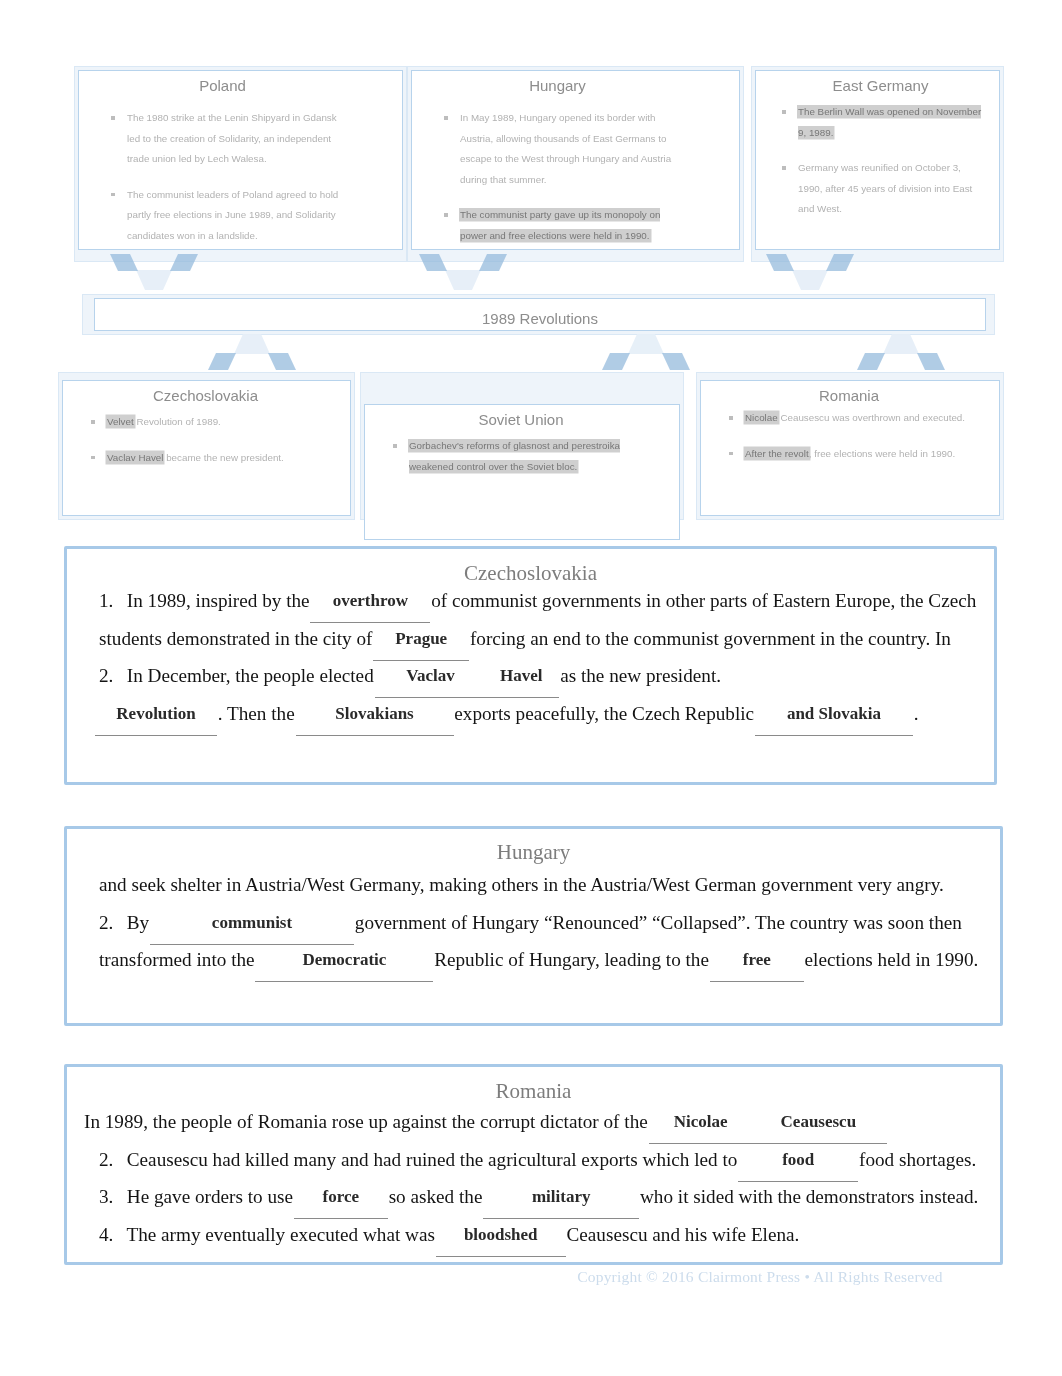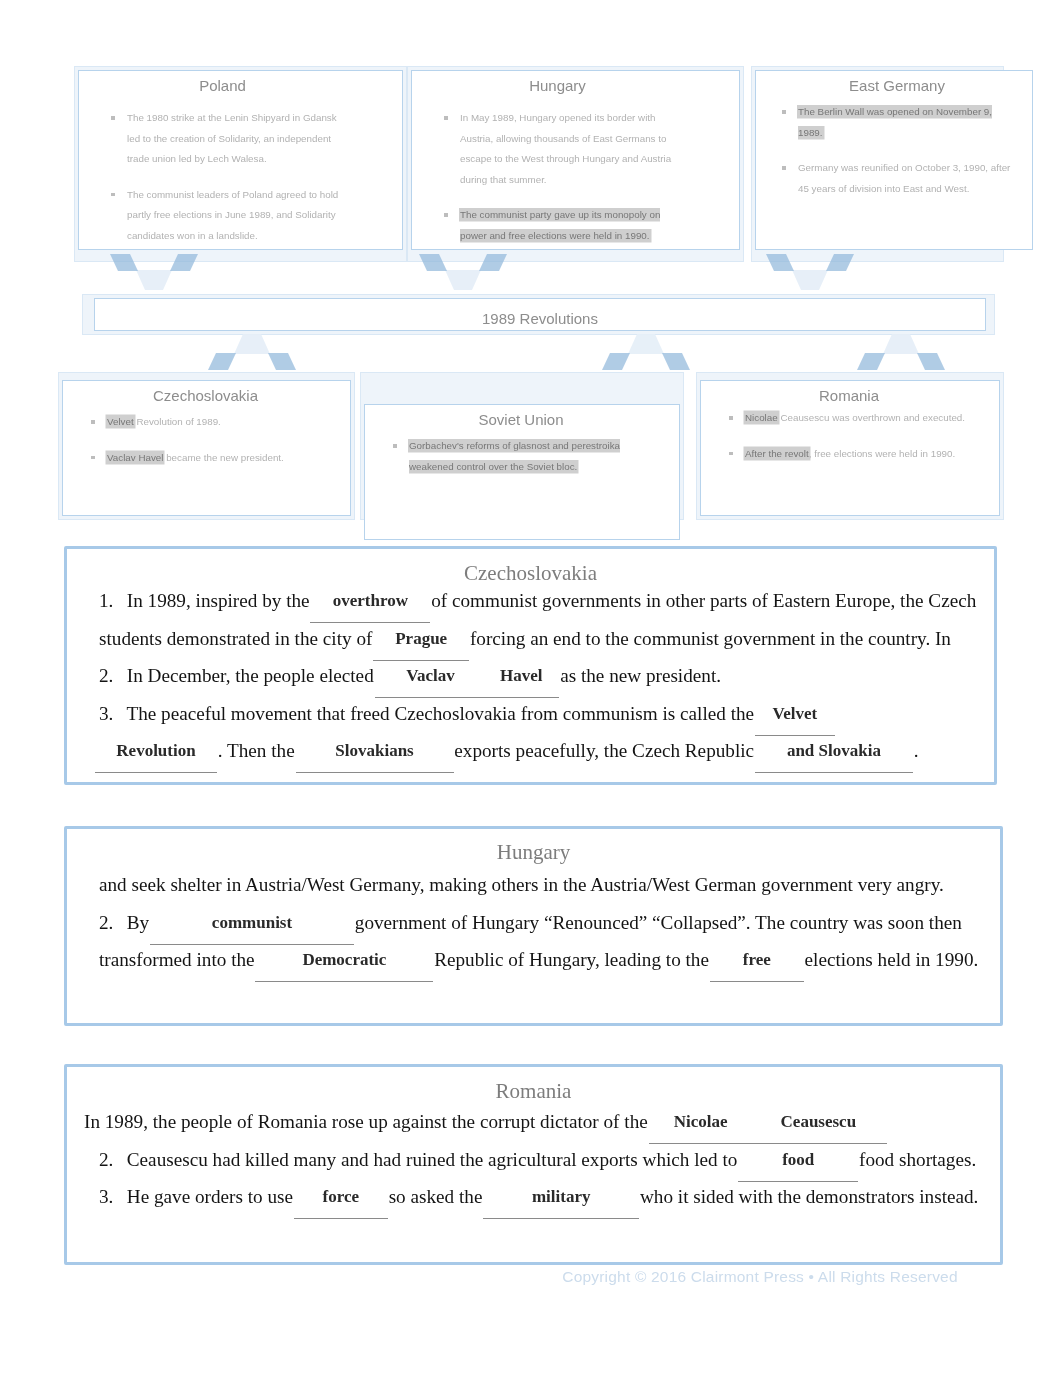--- a/index.html
+++ b/index.html
@@ -21,21 +21,21 @@
 
   
   .bigbox{position:absolute;border:3px solid #a7c9e8;background:#ffffff;box-sizing:border-box;border-radius:2px;}
   .bb-head{font-family:"Liberation Serif",serif;font-size:21px;color:#7d7d7d;text-align:center;}
   .bb-line{font-family:"Liberation Serif",serif;font-size:19.2px;color:#141414;white-space:nowrap;height:37.5px;line-height:37.5px;}
   .blank{display:inline-block;position:relative;text-align:center;font-weight:bold;font-size:17px;color:#2a2a2a;
          line-height:19px;height:19px;vertical-align:1px;white-space:nowrap;overflow:visible;}
   .blank:after{content:"";position:absolute;left:-4px;right:-4px;bottom:-13px;border-bottom:1px solid #8a8a8a;}
   .num{display:inline-block;width:23px;}
 
-  .footer{position:absolute;font-family:Liberation Sans, sans-serif;font-size:15.5px;color:#ccdcec;text-align:center;letter-spacing:0.2px;}
+  .footer{position:absolute;font-family:Liberation Serif, serif;font-size:15.5px;color:#ccdcec;text-align:center;letter-spacing:0.2px;}
 </style>
 </head>
 <body>
 
 <div class="page">
 
   <div class="sa" style="left:78px;top:62px;width:908px;height:450px;">
       <div class="sa-outer" style="left: -4px; top: 4px; width: 333px; height: 196px;"></div>
       <div class="sa-node" style="left: 0px; top: 8px; width: 325px; height: 180px; padding: 6px 62px 4px 26px;">
         <div class="sa-title">Poland</div>
@@ -46,21 +46,21 @@
       </div>
       <div class="sa-outer" style="left: 329px; top: 4px; width: 337px; height: 196px;"></div>
       <div class="sa-node" style="left: 333px; top: 8px; width: 329px; height: 180px; padding: 6px 62px 4px 26px;">
         <div class="sa-title">Hungary</div>
         <ul class="sa-list" style="margin-top: 14px; padding-left: 22px;">
           <li class="sa-li"><span class="seg">In May 1989, Hungary opened its border with Austria, allowing thousands of East Germans to escape to the West through Hungary and Austria during that summer.</span></li>
           <li class="sa-li"><span class="seg hl">The communist party gave up its monopoly on power and free elections were held in 1990.</span></li>
         </ul>
       </div>
       <div class="sa-outer" style="left: 673px; top: 4px; width: 253px; height: 196px;"></div>
-      <div class="sa-node" style="left: 677px; top: 8px; width: 278px; height: 180px; padding: 6px 14px 4px 20px;">
+      <div class="sa-node" style="left: 677px; top: 8px; width: 245px; height: 180px; padding: 6px 14px 4px 20px;">
         <div class="sa-title">East Germany</div>
         <ul class="sa-list" style="margin-top: 8px; padding-left: 22px;">
           <li class="sa-li"><span class="seg hl">The Berlin Wall was opened on November 9, 1989.</span></li>
           <li class="sa-li"><span class="seg">Germany was reunified on October 3, 1990, after 45 years of division into East and West.</span></li>
         </ul>
       </div>
       <div class="sa-outer" style="left: 4px; top: 232px; width: 913px; height: 41px;"></div>
       <div class="sa-node" style="left: 16px; top: 236px; width: 892px; height: 33px;">
         <div class="sa-title" style="margin-top: 11px;">1989 Revolutions</div>
       </div>
@@ -112,38 +112,38 @@
         </g>
       </svg>
     </div>
 
   <div class="bigbox" style="left:64px;top:546px;width:933px;height:239px;">
     <div class="bb-head" style="margin-top:12px;">Czechoslovakia</div>
     <div class="bb-body" style="padding:0px 20px 0 32px;margin-top:-4px;">
         <div class="bb-line"><span class="num">1.</span> <span class="txt">In 1989, inspired by the</span> <span class="blank" style="width: 112px;">overthrow</span> <span class="txt">of communist governments in other parts of Eastern Europe,</span> <span class="txt">the Czech</span></div>
         <div class="bb-line"><span class="txt">students demonstrated in the city of</span> <span class="blank" style="width: 88px;">Prague</span> <span class="txt">forcing an end to the communist government in</span> <span class="txt">the country. In</span></div>
         <div class="bb-line"><span class="num">2.</span> <span class="txt">In December, the people elected</span> <span class="blank" style="width: 104px;">Vaclav</span> <span class="blank" style="width: 68px;">Havel</span> <span class="txt">as the new president.</span></div>
-        <div class="bb-line"><span class="num">3.</span> <span class="txt">The peaceful movement that freed Czechoslovakia from communism is called the</span> <span class="blank" style="width: 72px;">Velvet</span></div>
         <div class="bb-line"><span class="blank" style="width: 114px;">Revolution</span> <span class="txt">. Then the</span> <span class="blank" style="width: 150px;">Slovakians</span> <span class="txt">exports peacefully, the Czech Republic</span> <span class="blank" style="width: 150px;">and Slovakia</span> <span class="txt">.</span></div>
       </div>
   </div>
 
   <div class="bigbox" style="left:64px;top:826px;width:939px;height:200px;">
     <div class="bb-head" style="margin-top:11px;">Hungary</div>
     <div class="bb-body" style="padding:1px 20px 0 32px;">
         <div class="bb-line"><span class="txt">and seek shelter in Austria/West Germany, making others in the Austria/West German government very angry.</span></div>
         <div class="bb-line"><span class="num">2.</span> <span class="txt">By</span> <span class="blank" style="width: 196px;">communist</span> <span class="txt">government of Hungary “Renounced” “Collapsed”.  The country was soon then</span></div>
         <div class="bb-line"><span class="txt">transformed into the</span> <span class="blank" style="width: 170px;">Democratic</span> <span class="txt">Republic of Hungary, leading to the</span> <span class="blank" style="width: 86px;">free</span> <span class="txt">elections held in 1990.</span></div>
       </div>
   </div>
 
   <div class="bigbox" style="left:64px;top:1064px;width:939px;height:201px;">
     <div class="bb-head" style="margin-top:12px;">Romania</div>
     <div class="bb-body" style="padding:0px 20px 0 32px;margin-top:-1px;">
         <div class="bb-line" style="margin-left: -15px;"><span class="txt">In 1989, the people of Romania rose up against the corrupt dictator of the</span> <span class="blank" style="width: 96px;">Nicolae</span> <span class="blank" style="width: 130px;">Ceausescu</span></div>
         <div class="bb-line"><span class="num">2.</span> <span class="txt">Ceausescu had killed many and had ruined the agricultural exports which led to</span> <span class="blank" style="width: 112px;">food</span> <span class="txt">food shortages.</span></div>
         <div class="bb-line"><span class="num">3.</span> <span class="txt">He gave orders to use</span> <span class="blank" style="width: 86px;">force</span> <span class="txt">so asked the</span> <span class="blank" style="width: 148px;">military</span> <span class="txt">who it sided with the demonstrators instead.</span></div>
+        <div class="bb-line"><span class="num">4.</span> <span class="txt">The army eventually executed what was</span> <span class="blank" style="width: 122px;">bloodshed</span> <span class="txt">Ceausescu and his wife Elena.</span></div>
       </div>
   </div>
 
   <div class="footer" style="left:560px;top:1268px;width:400px;">Copyright © 2016 Clairmont Press • All Rights Reserved</div>
 
 </div>
 
 </body></html>

